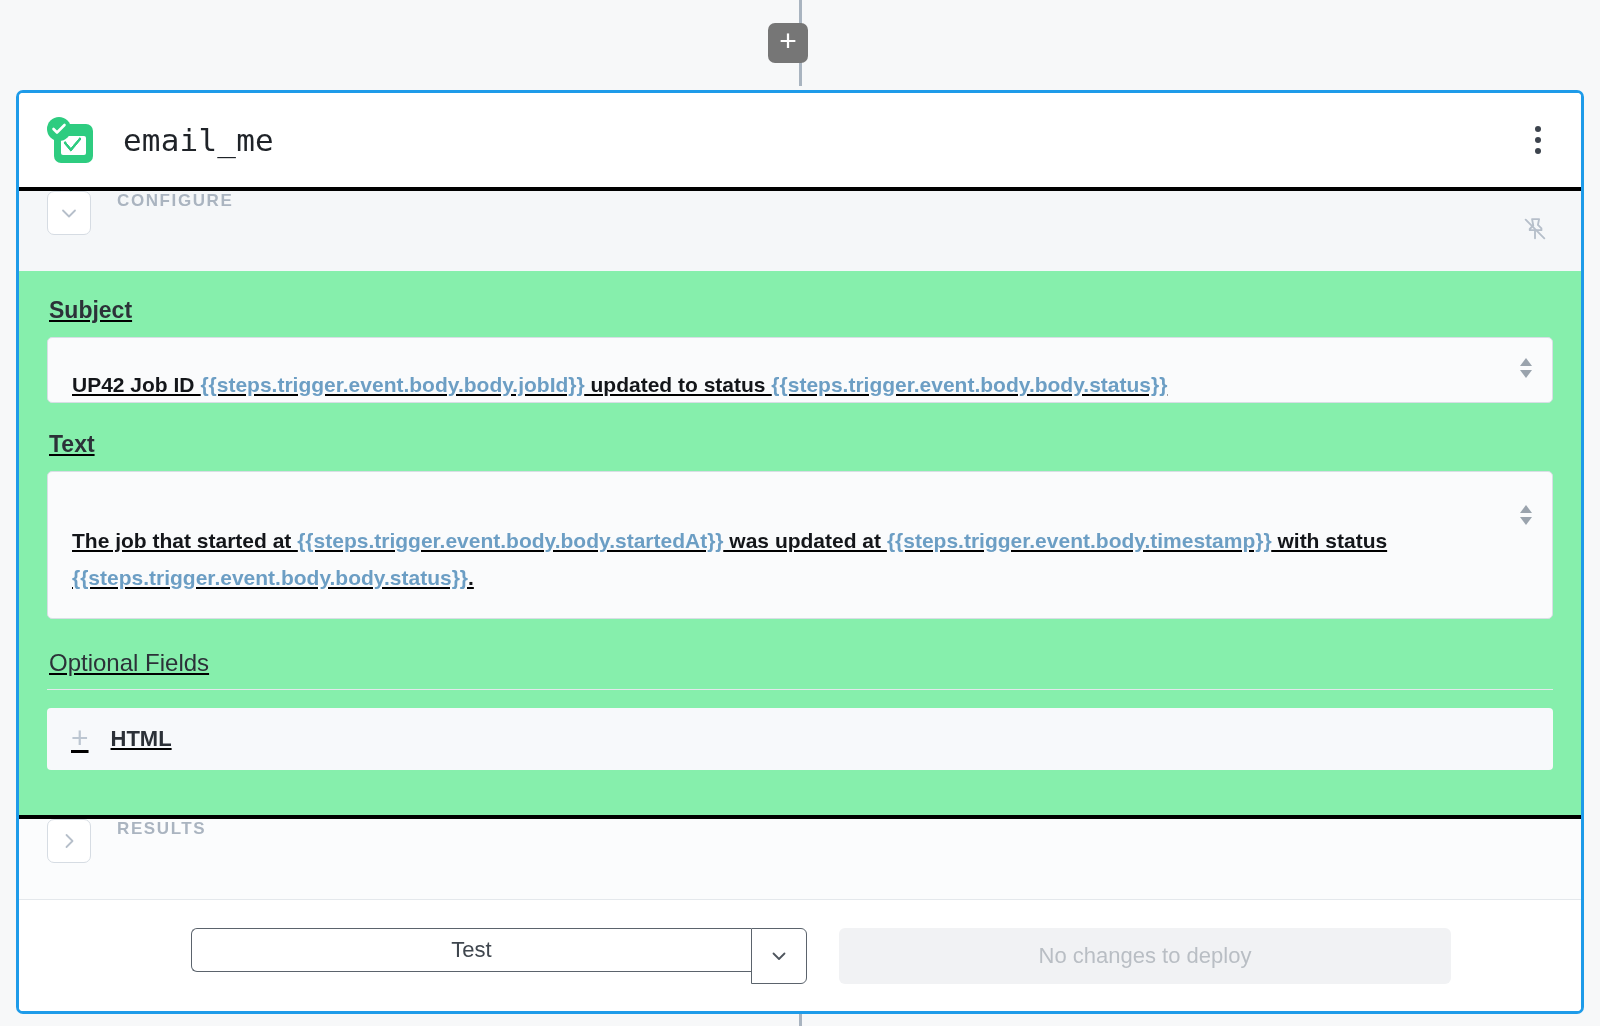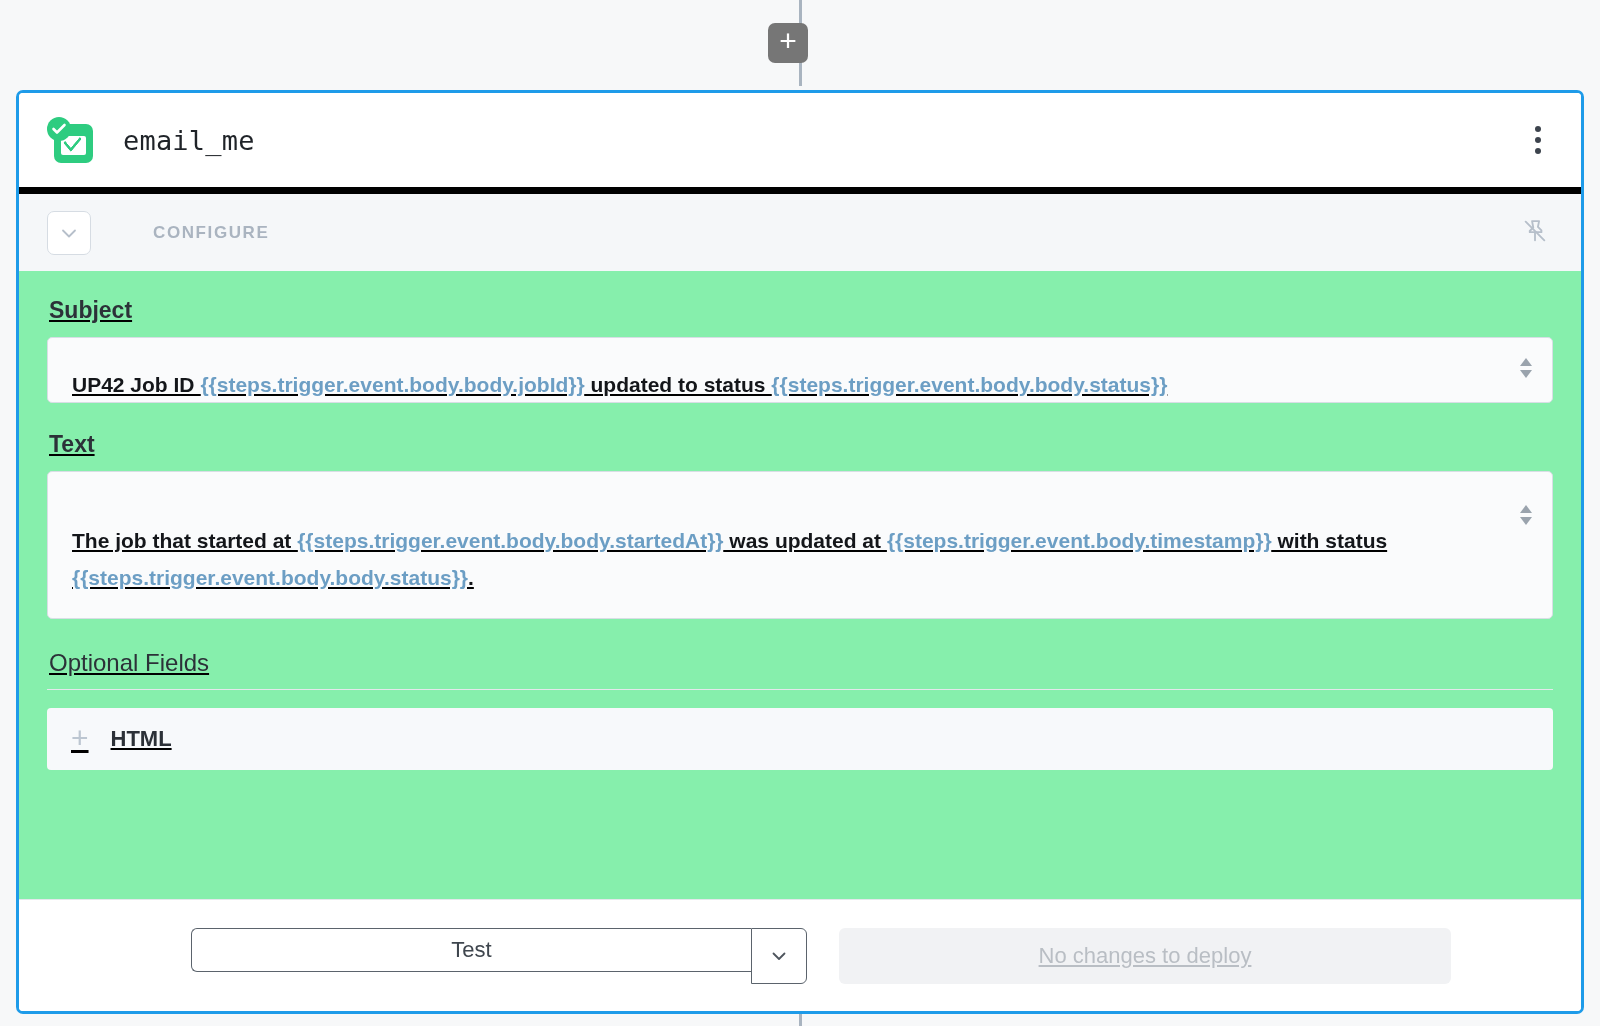--- a/index.html
+++ b/index.html
@@ -127,21 +127,21 @@
     top: 0;
     width: 24px;
     height: 24px;
     border-radius: 50%;
     background: #2ecc80;
     z-index: 3;
   }
   .app-icon .badge svg { position: absolute; left: 4px; top: 4px; }
   .step-title {
     font-family: "DejaVu Sans Mono", "Liberation Mono", monospace;
-    font-size: 27px;
+    font-size: 31px;
     color: #1f2328;
     letter-spacing: 0.2px;
     white-space: nowrap;
   }
   .header-spacer { flex: 1 1 auto; }
   .kebab {
     width: 34px;
     height: 40px;
     display: flex;
     flex-direction: column;
@@ -157,26 +157,25 @@
     display: block;
     width: 6px;
     height: 6px;
     border-radius: 50%;
     background: #3d444d;
   }
 
   
   .section-bar {
     display: flex;
-    align-items: center;
+    align-items: flex-start;
     padding: 0 26px 0 28px;
     box-sizing: border-box;
-    border-top: 7px solid #000000;
+    border-top: 4px solid #000000;
     position: relative;
-    gap: 36px;
   }
   .section-bar.configure {
     height: 84px;
     flex: 0 0 84px;
     background: #f5f7f9;
   }
   .section-bar.results {
     height: 84px;
     flex: 0 0 84px;
     background: #fbfcfd;
@@ -328,21 +327,20 @@
     width: 612px;
     height: 56px;
     margin-left: 32px;
     background: #f1f2f4;
     border: none;
     border-radius: 6px;
     color: #b9bec4;
     font-family: "Liberation Sans", sans-serif;
     font-size: 22px;
     cursor: default;
-    text-decoration: underline;
   }
 </style>
 </head>
 <body>
 
 <div class="connector-top"></div>
 
 <button class="plus-btn">
   <span class="glyph">+</span>
 </button>
@@ -412,20 +410,28 @@
 
     <div class="optional-title">Optional Fields</div>
 
     <div class="opt-row">
       <span class="opt-plus">+</span>
       <span class="opt-label">HTML</span>
     </div>
 
   </div>
 
+  <div class="section-bar results">
+    <button class="toggle-btn">
+      <svg width="22" height="22" viewBox="0 0 22 22">
+        <polyline points="8.5,5 14.5,11 8.5,17" fill="none" stroke="#b6bfca" stroke-width="1.8" stroke-linecap="round" stroke-linejoin="round"></polyline>
+      </svg>
+    </button>
+    <span class="section-label">RESULTS</span>
+  </div>
 
   <div class="card-footer">
     <div class="test-group">
       <button class="test-btn">Test</button>
       <button class="test-caret">
         <svg width="22" height="22" viewBox="0 0 22 22">
           <polyline points="5.5,8.5 11,14 16.5,8.5" fill="none" stroke="#4e555d" stroke-width="1.8" stroke-linecap="round" stroke-linejoin="round"></polyline>
         </svg>
       </button>
     </div>

